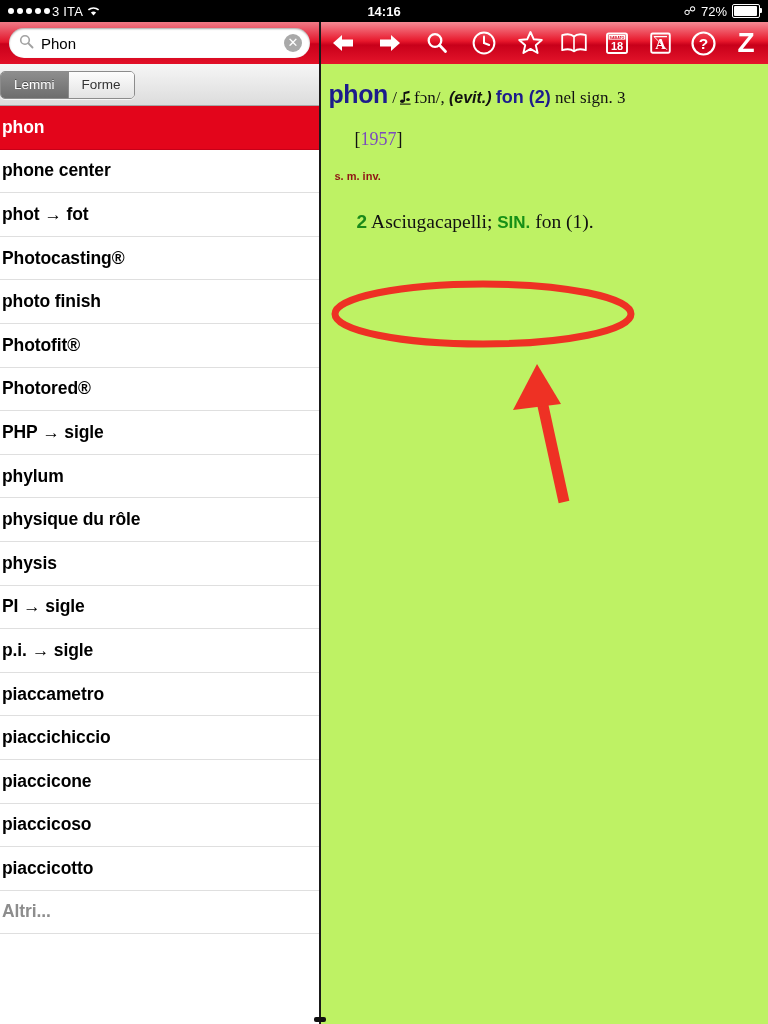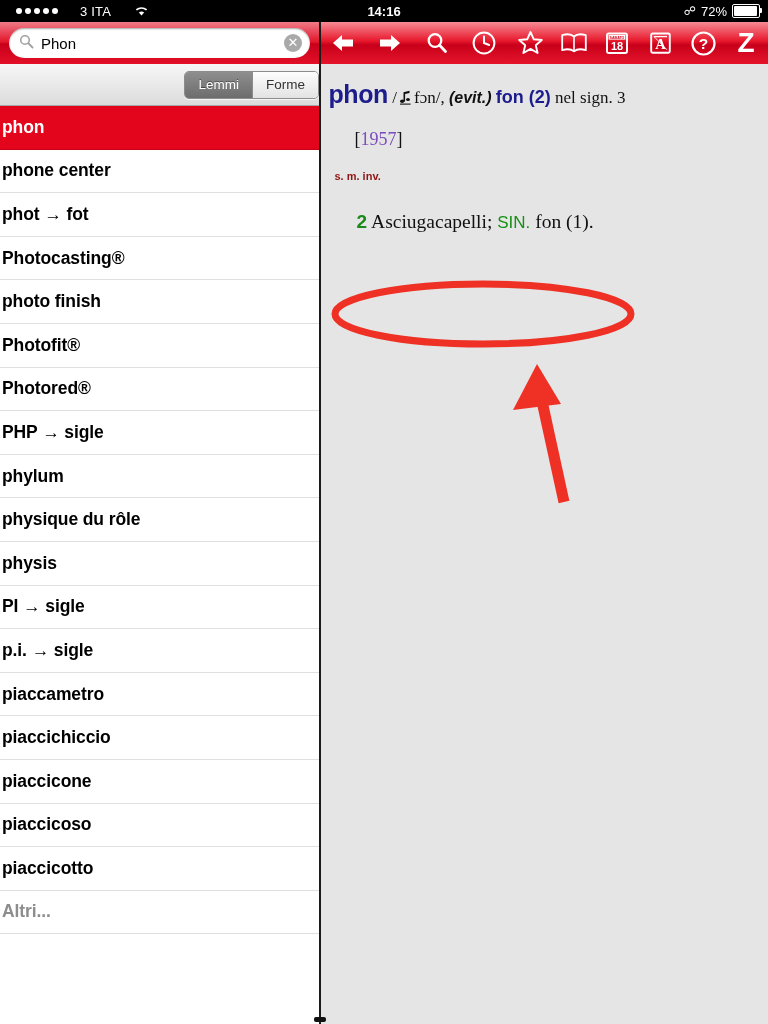--- a/index.html
+++ b/index.html
@@ -24,22 +24,22 @@
     background: #000;
     color: #fff;
     font-size: 13px;
     display: flex;
     align-items: center;
     z-index: 50;
   }
   .sb-left {
     display: flex;
     align-items: center;
-    gap: 20px;
-    padding-left: 16px;
+    gap: 0;
+    padding-left: 8px;
     flex: 0 0 auto;
   }
   .sb-dots { display: flex; gap: 3px; align-items: center; }
   .sb-dot {
     width: 6px; height: 6px;
     border-radius: 50%;
     background: #fff;
   }
   .sb-carrier { font-size: 13px; letter-spacing: .2px; margin-left: 2px;}
   .wifi-icon { margin-left: 3px; display:inline-block; width:15px; height:12px; position:relative; }
@@ -131,21 +131,21 @@
     text-align: center;
     flex: 0 0 auto;
     font-family: "Liberation Sans", sans-serif;
   }
   .segment-bar {
     height: 41px;
     background: linear-gradient(to bottom, #f6f6f6, #dcdcdc);
     border-bottom: 1px solid #a6a6a6;
     display: flex;
     align-items: center;
-    justify-content: flex-end;
+    justify-content: flex-start;
   }
   .segmented {
     display: flex;
     height: 26px;
     border: 1px solid #8c8c8c;
     border-radius: 5px;
     overflow: hidden;
     box-shadow: 0 1px 0 rgba(255,255,255,.7);
   }
   .seg {
@@ -211,21 +211,21 @@
     z-index: 21;
   }
 
   
   .right-panel {
     position: absolute;
     top: 22px;
     left: 320.5px;
     width: 447.5px;
     height: 1002px;
-    background: #e5e5e5;
+    background: #bef264;
     overflow: hidden;
   }
   .toolbar {
     height: 42px;
     background: linear-gradient(to bottom, #f58a94 0%, #e8182c 45%, #c8001a 55%, #e5152b 100%);
     display: flex;
     align-items: center;
     box-sizing: border-box;
     padding: 0 7px;
   }
@@ -304,21 +304,21 @@
   .sense-num {
     font-family: "Liberation Sans", sans-serif;
     font-weight: bold;
     color: #1a8a1a;
     font-size: 19px;
     margin-right: 4px;
   }
   .fis { font-style: italic; font-family: "Liberation Sans", sans-serif; font-size: 15.5px; font-weight: 600;}
   .sin {
     font-family: "Liberation Sans", sans-serif;
-    font-weight: normal;
+    font-weight: bold;
     color: #169016;
     font-size: 17px;
   }
 
   
   .annotation-layer {
     position: absolute;
     top: 0; left: 0;
     width: 768px; height: 1024px;
     pointer-events: none;

